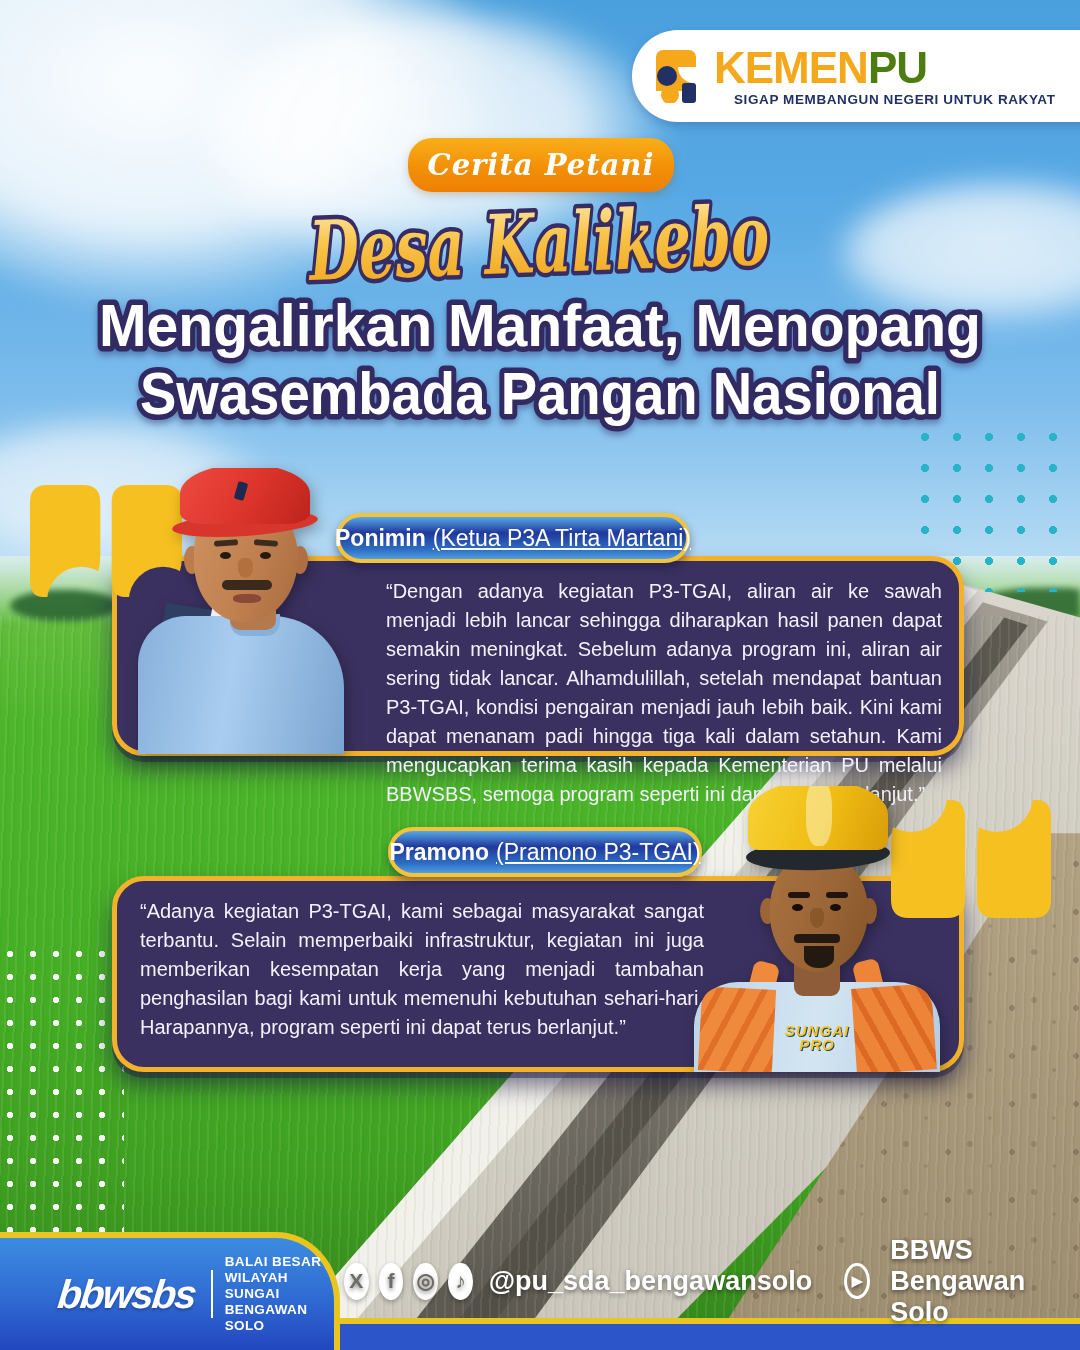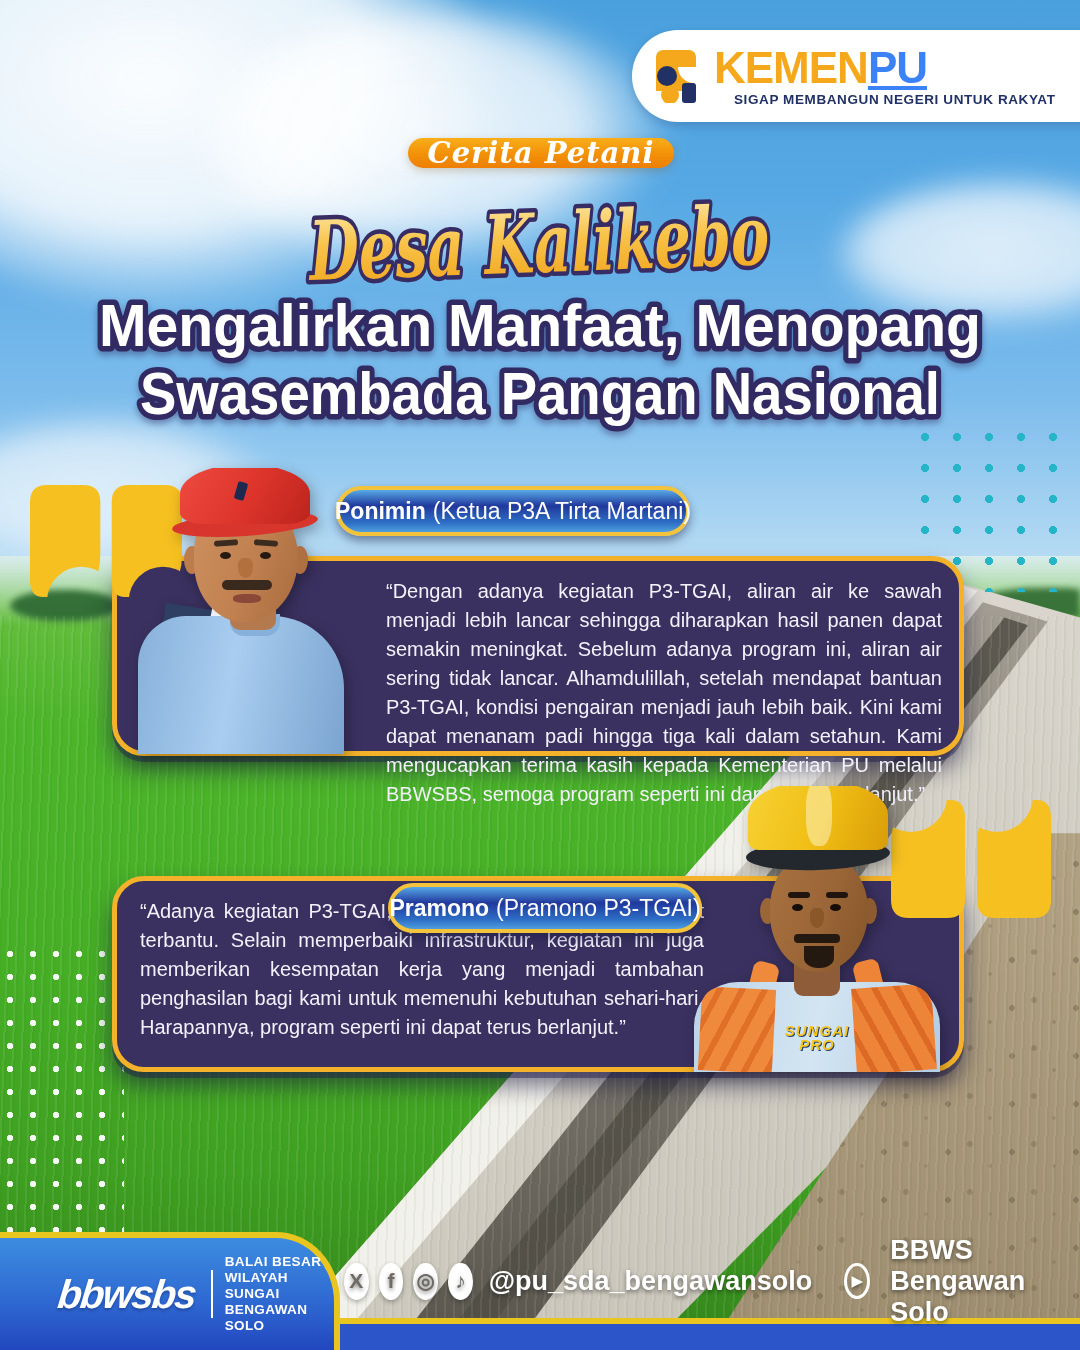--- a/index.html
+++ b/index.html
@@ -54,48 +54,48 @@
   .white-dots{left:6px;top:950px;width:118px;height:282px;
     background:radial-gradient(circle 3px at 4px 4px,rgba(255,255,255,.95) 97%,transparent);background-size:23px 23px;}
 
   
   .brand-pill{left:632px;top:30px;width:470px;height:92px;background:#fff;
     border-radius:46px 0 0 46px;box-shadow:0 4px 10px rgba(30,60,110,.25);
     display:flex;align-items:center;padding-left:24px;box-sizing:border-box;}
   .brand-text{margin-left:10px;}
   .brand-name{font-size:44px;font-weight:bold;letter-spacing:-1px;line-height:44px;}
   .brand-name .kemen{color:#f6a81c;}
-  .brand-name .pu{color:#3b82f6;text-decoration:underline;}
+  .brand-name .pu{color:#4d7c0f;}
   .brand-tagline{font-size:13.5px;font-weight:bold;color:#213166;letter-spacing:.6px;margin-top:2px;margin-left:20px;}
 
   
-  .kicker-pill{left:408px;top:138px;width:266px;height:30px;border-radius:24px;
+  .kicker-pill{left:408px;top:138px;width:266px;height:54px;border-radius:24px;
     background:linear-gradient(180deg,#f9ae19 0%,#f29008 55%,#ee7f04 100%);
     display:flex;align-items:center;justify-content:center;
     box-shadow:0 3px 8px rgba(120,70,0,.25);}
   .kicker-text{font-family:"DejaVu Serif",serif;font-style:italic;font-weight:bold;
     color:#fff;font-size:29px;letter-spacing:1px;}
 
   
   .village-svg{left:290px;top:180px;}
   .title-svg{left:70px;top:290px;filter:drop-shadow(0 4px 3px rgba(40,34,90,.4));}
 
   
   .card{background:#3a3160;border:5px solid #f3b229;border-radius:32px;
     box-shadow:0 14px 22px rgba(22,20,58,.55),0 6px 0 rgba(40,36,92,.45);}
   .card1{left:112px;top:556px;width:842px;height:190px;}
   .card2{left:112px;top:876px;width:842px;height:186px;}
   .name-pill{height:42px;border-radius:26px;border:4px solid #f3c33c;
     background:linear-gradient(180deg,#58a9e8 0%,#20389c 38%,#2e6fc6 78%,#4f9ede 100%);
     display:flex;align-items:center;justify-content:center;
     box-shadow:0 5px 10px rgba(20,20,60,.45);white-space:nowrap;}
-  .pill1{left:336px;top:486px;width:346px;}
-  .pill2{left:388px;top:883px;width:306px;}
+  .pill1{left:336px;top:513px;width:346px;}
+  .pill2{left:388px;top:827px;width:306px;}
   .name-pill .nm{color:#fff;font-weight:bold;font-size:23px;}
-  .name-pill .rl{color:#fff;font-size:23px;margin-left:7px;font-weight:normal;}
+  .name-pill .rl{color:#fff;font-size:23px;margin-left:7px;font-weight:normal;text-decoration:underline;}
   .quote-text{color:#f3f1fb;font-size:20px;line-height:29px;text-align:justify;}
   .quote1{left:386px;top:577px;width:556px;}
   .quote2{left:140px;top:897px;width:564px;}
 
   
   .quote-open{left:30px;top:484px;}
   .quote-close{left:886px;top:798px;transform:rotate(180deg);}
 
   
   .person{overflow:hidden;filter:drop-shadow(3px 5px 7px rgba(0,0,0,.3));}

